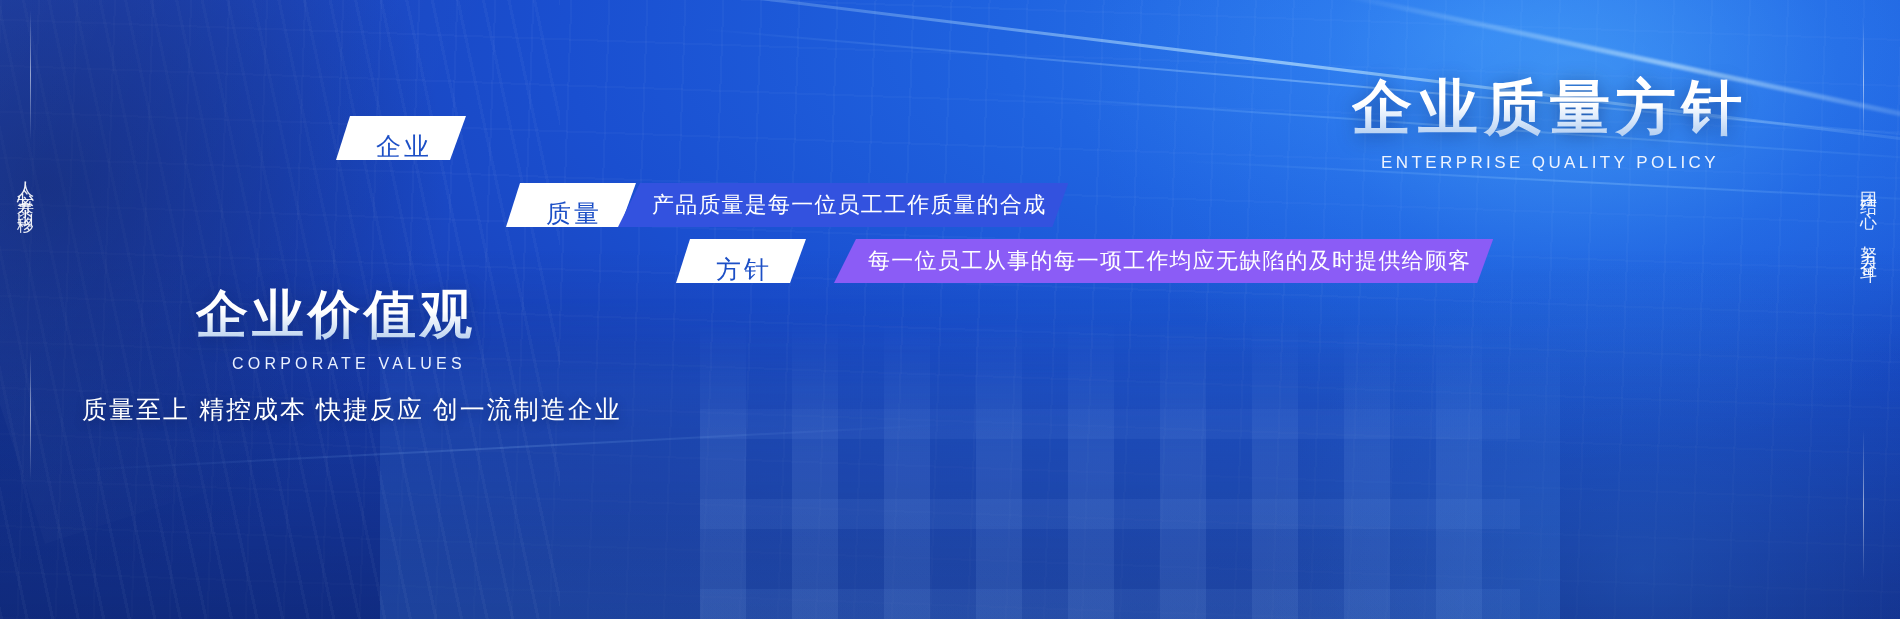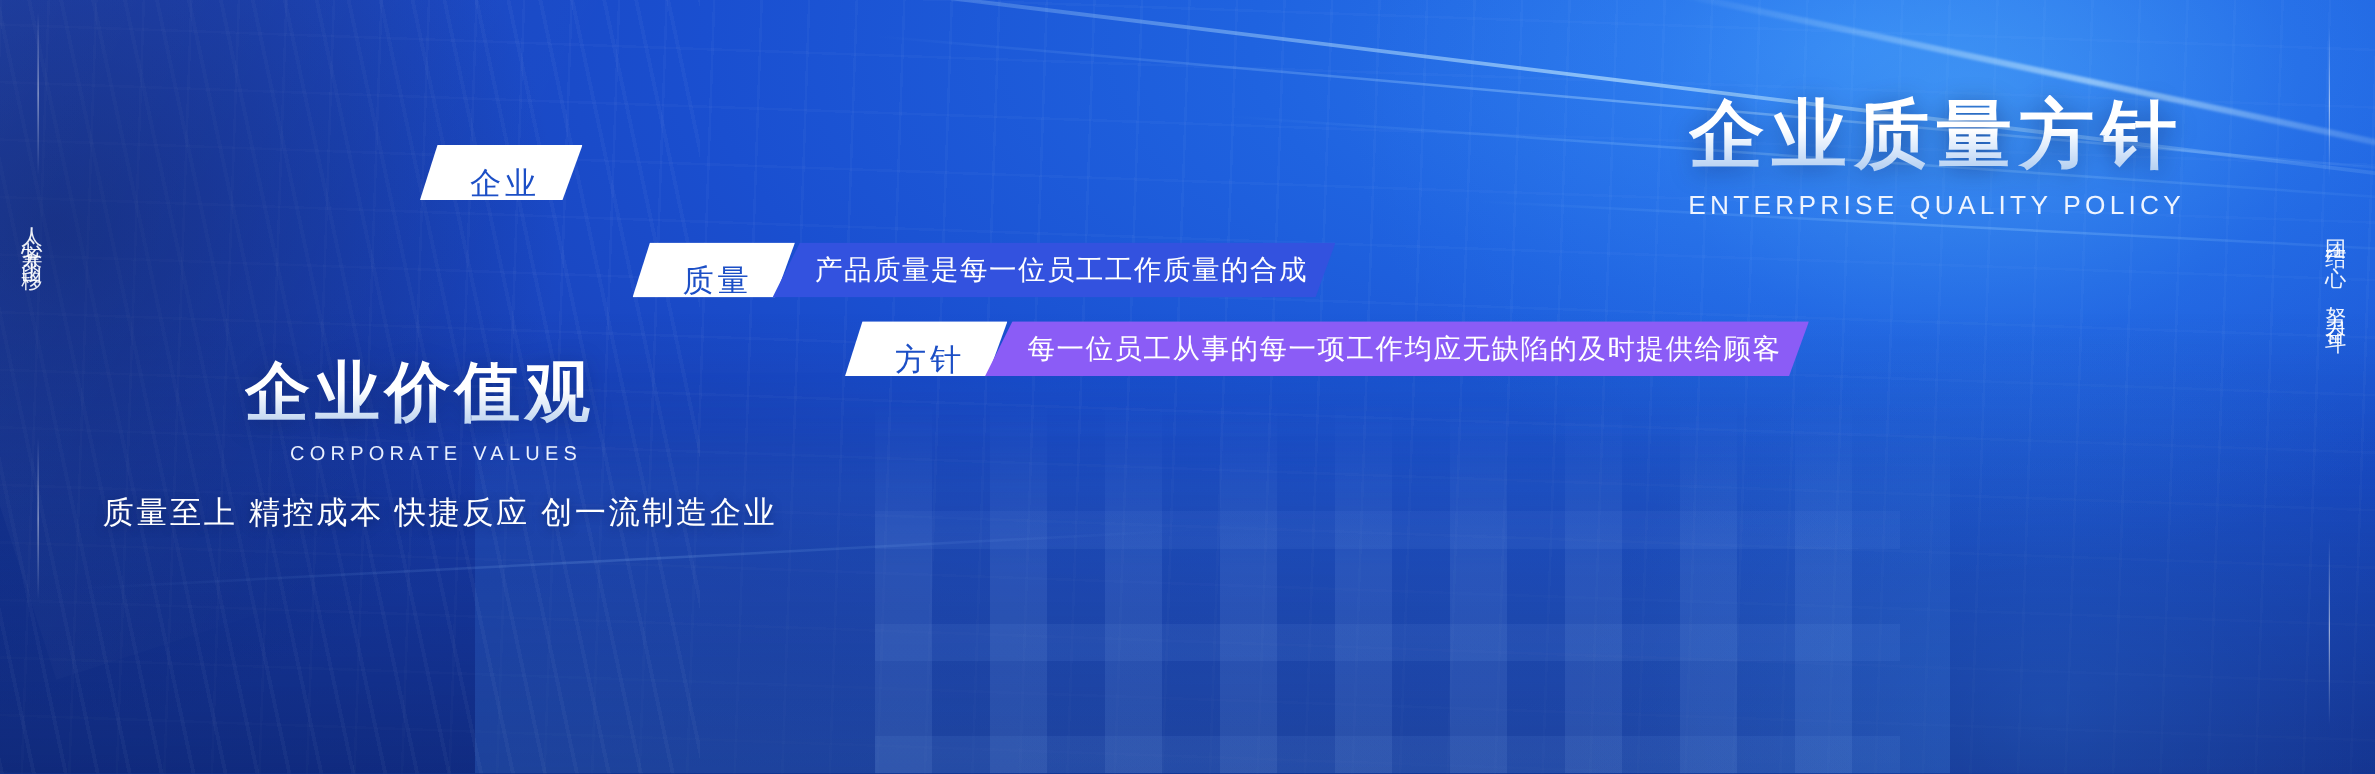--- a/index.html
+++ b/index.html
@@ -107,21 +107,21 @@
     background:linear-gradient(180deg, #ffffff 0%, #ffffff 42%, #dbe9fb 66%, #a9c8ee 100%);
     -webkit-background-clip:text; background-clip:text;
     color:transparent; -webkit-text-fill-color:transparent;
     font-family:"Liberation Sans","DejaVu Sans",sans-serif;
     text-shadow:none;
     filter:drop-shadow(0 3px 10px rgba(5,25,80,.45));
     white-space:pre;
   }
   #policy-sub {
     margin-top:12px;
-    font-size:21px; letter-spacing:3.4px; color:#eef4ff; font-weight:400;
+    font-size:17px; letter-spacing:3.4px; color:#eef4ff; font-weight:400;
     white-space:pre;
   }
 
   
   #values-block { position:absolute; left:196px; top:286px; }
   #values-title {
     font-size:52px; font-weight:bold; letter-spacing:4px; line-height:1.1;
     background:linear-gradient(180deg, #ffffff 0%, #ffffff 45%, #dfeaf8 68%, #b3cdee 100%);
     -webkit-background-clip:text; background-clip:text;
     color:transparent; -webkit-text-fill-color:transparent;
@@ -164,22 +164,22 @@
     background:#3352df;
     display:flex; align-items:center;
     padding:0 22px 0 34px;
     margin-left:-18px;
     color:#ffffff;
     font-size:22px; letter-spacing:1.2px;
     clip-path:polygon(22px 0, 100% 0, calc(100% - 16px) 100%, 0 100%);
     white-space:pre;
   }
   #row-1 { left:336px; top:116px; }
-  #row-2 { left:506px; top:183px;margin-top:11px; }
-  #row-3 { left:676px; top:257px; }
+  #row-2 { left:506px; top:183px; }
+  #row-3 { left:676px; top:239px;gap:46px; }
   #row-2 .desc { background:#3352df; }
   #row-3 .desc { background:#8b5cf6; }
 </style>
 </head>
 <body>
 
 <div id="banner">
 
   <div class="bg-base"></div>
   <div class="bg-photo"></div>

